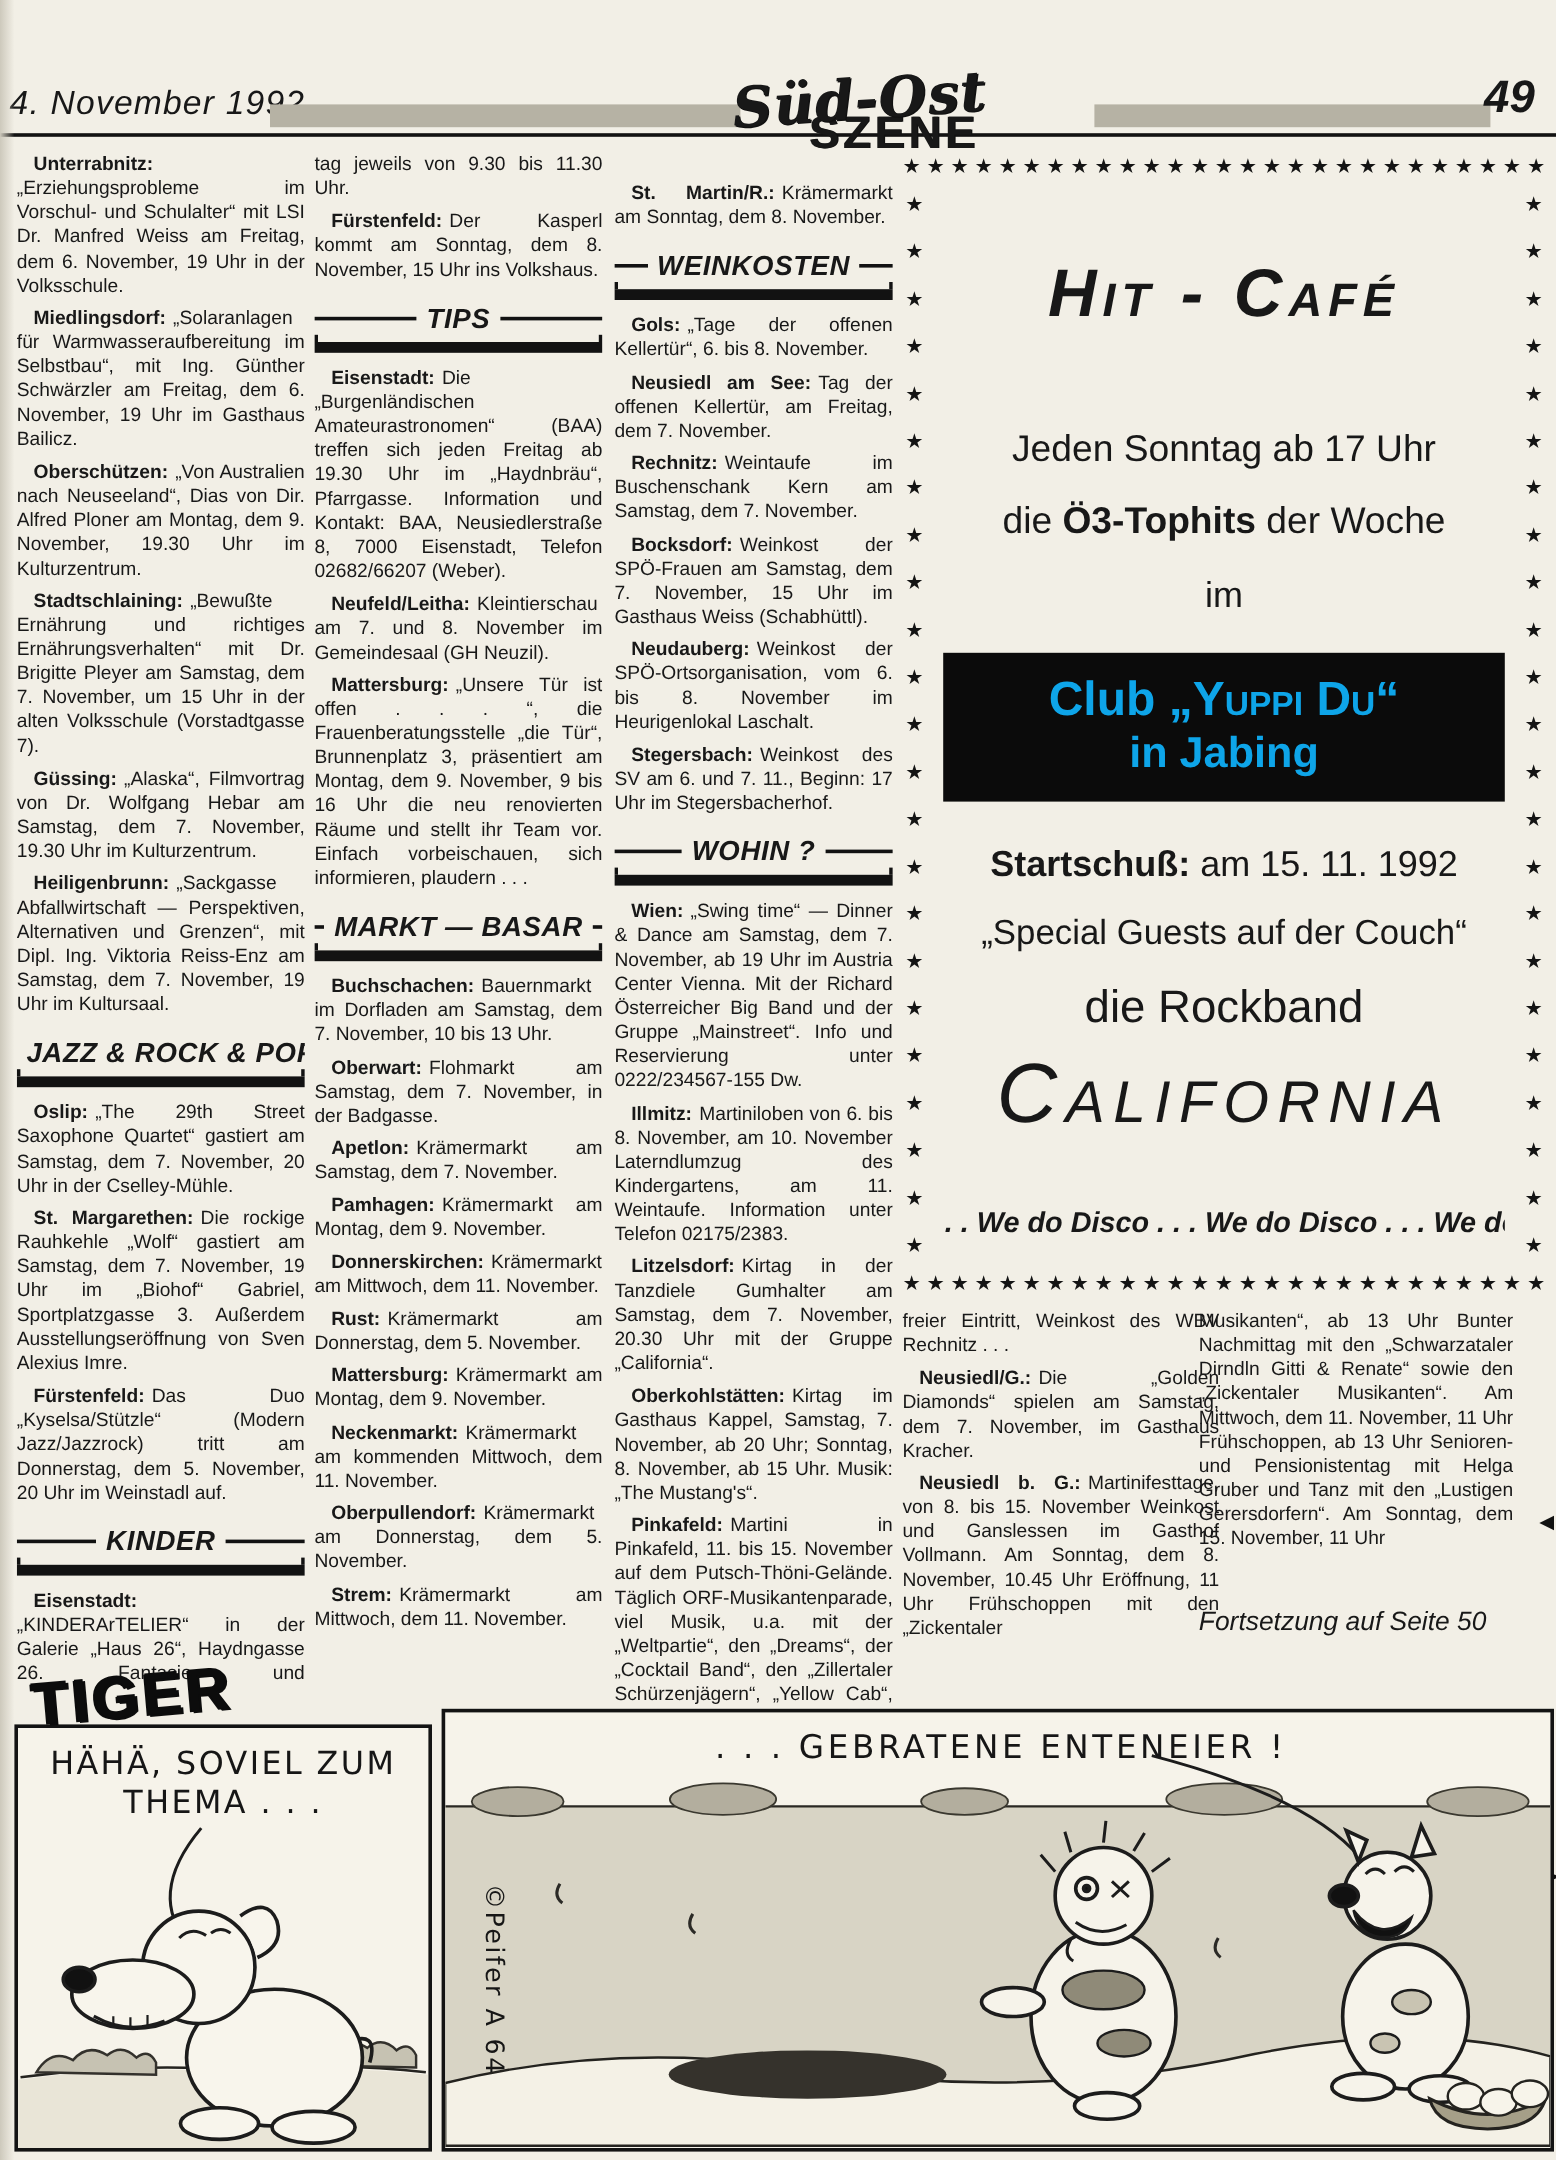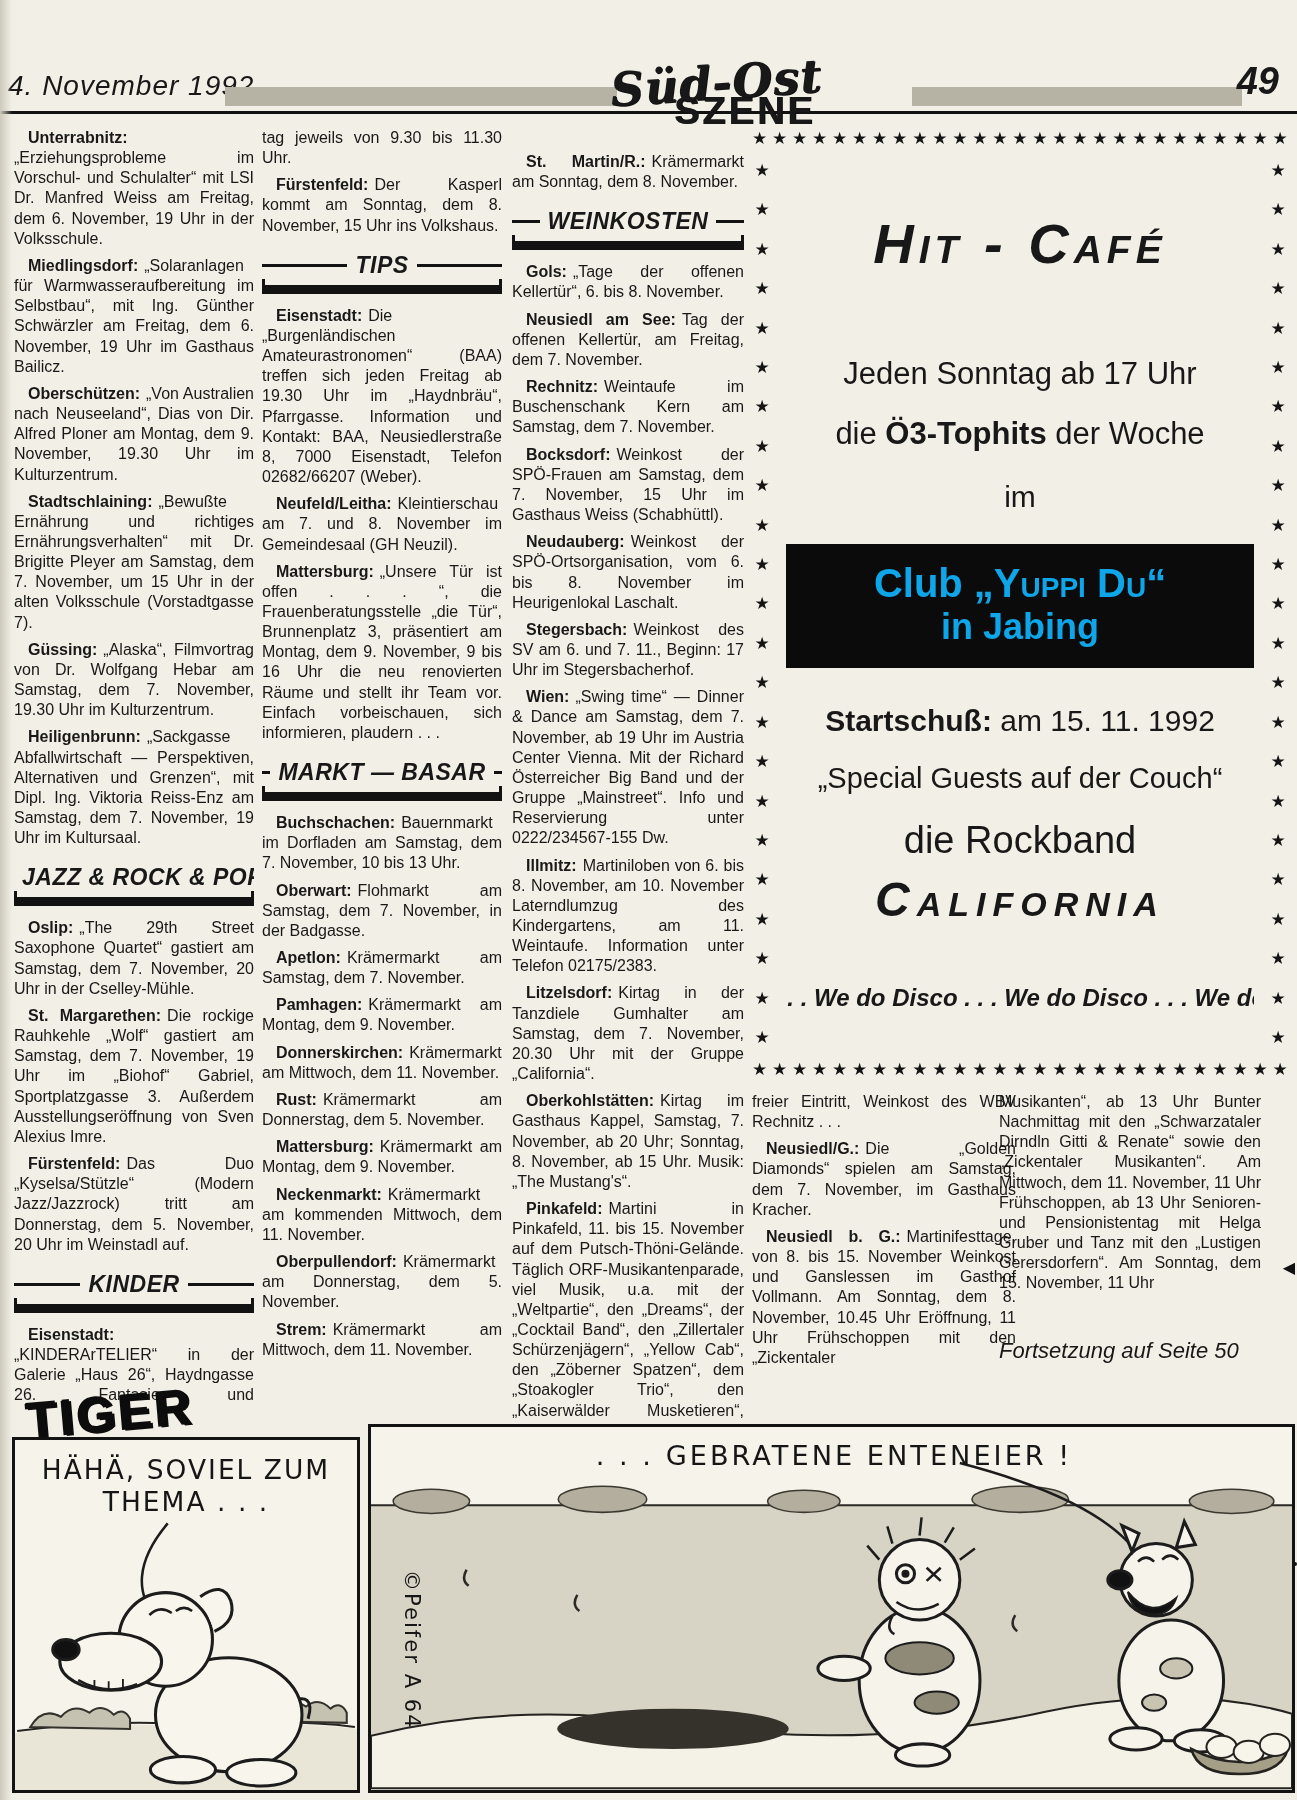--- a/index.html
+++ b/index.html
@@ -66,21 +66,21 @@
   .ad-line2{margin-top:24px;font-size:31px}
   .ad-line2 b{font-weight:700}
   .ad-im{margin-top:28px;font-size:30px}
   .club{margin-top:30px;width:100%;background:#0b0b0b;color:#0ea5e9;padding:16px 4px 20px}
   .club-l1{font-weight:800;font-size:40px;line-height:1.15}
   .club-l2{font-weight:800;font-size:36px}
   .ad-start{margin-top:36px;font-size:30px}
   .ad-start b{font-weight:700}
   .ad-guests{margin-top:24px;font-size:29px}
   .ad-rockband{margin-top:24px;font-size:38px}
-  .ad-band{margin-top:14px;font-style:italic;font-weight:700;font-size:48px;line-height:1;
+  .ad-band{margin-top:14px;font-style:italic;font-weight:400;font-size:70px;line-height:1;
     letter-spacing:7px;font-variant:small-caps}
   .ad-disco{margin-top:60px;font-style:italic;font-weight:700;font-size:24px;white-space:nowrap}
 
   .fortsetzung{font-style:italic;font-size:22px;text-align:left;margin-top:44px;padding-right:2px}
 
   
   .edge-arrow{position:absolute;right:2px;top:1258px;font-size:16px;color:#111}
   .edge-dash{position:absolute;right:0;top:1562px;width:10px;height:4px;background:#111;border-radius:2px}
 
   
@@ -215,20 +215,27 @@
   <p class="para"><b class="city">Neusiedl am See:</b><span class="etext">Tag der offenen Kellertür, am Freitag, dem 7. November.</span></p>
 
   <p class="para"><b class="city">Rechnitz:</b><span class="etext">Weintaufe im Buschenschank Kern am Samstag, dem 7. November.</span></p>
 
   <p class="para"><b class="city">Bocksdorf:</b><span class="etext">Weinkost der SPÖ-Frauen am Samstag, dem 7. November, 15 Uhr im Gasthaus Weiss (Schabhüttl).</span></p>
 
   <p class="para"><b class="city">Neudauberg:</b><span class="etext">Weinkost der SPÖ-Ortsorganisation, vom 6. bis 8. November im Heurigenlokal Laschalt.</span></p>
 
   <p class="para"><b class="city">Stegersbach:</b><span class="etext">Weinkost des SV am 6. und 7. 11., Beginn: 17 Uhr im Stegersbacherhof.</span></p>
 </div>
+  <div class="sec">
+    <div class="sec-row">
+        <span class="sec-title">WOHIN ?</span>
+      </div>
+    <div class="sec-gap"></div>
+    <div class="sec-bar"></div>
+  </div>
   <div>
   <p class="para"><b class="city">Wien:</b><span class="etext">„Swing time“ — Dinner &amp; Dance am Samstag, dem 7. November, ab 19 Uhr im Austria Center Vienna. Mit der Richard Österreicher Big Band und der Gruppe „Mainstreet“. Info und Reservierung unter 0222/234567-155 Dw.</span></p>
 
   <p class="para"><b class="city">Illmitz:</b><span class="etext">Martiniloben von 6. bis 8. November, am 10. November Laterndlumzug des Kindergartens, am 11. Weintaufe. Information unter Telefon 02175/2383.</span></p>
 
   <p class="para"><b class="city">Litzelsdorf:</b><span class="etext">Kirtag in der Tanzdiele Gumhalter am Samstag, dem 7. November, 20.30 Uhr mit der Gruppe „California“.</span></p>
 
   <p class="para"><b class="city">Oberkohlstätten:</b><span class="etext">Kirtag im Gasthaus Kappel, Samstag, 7. November, ab 20 Uhr; Sonntag, 8. November, ab 15 Uhr. Musik: „The Mustang's“.</span></p>
 
   <p class="para"><b class="city">Pinkafeld:</b><span class="etext">Martini in Pinkafeld, 11. bis 15. November auf dem Putsch-Thöni-Gelände. Täglich ORF-Musikantenparade, viel Musik, u.a. mit der „Weltpartie“, den „Dreams“, der „Cocktail Band“, den „Zillertaler Schürzenjägern“, „Yellow Cab“, den „Zöberner Spatzen“, dem „Stoakogler Trio“, den „Kaiserwälder Musketieren“, dem „Dolomiten Sextett“ u.v.m. Täglich</span></p>

